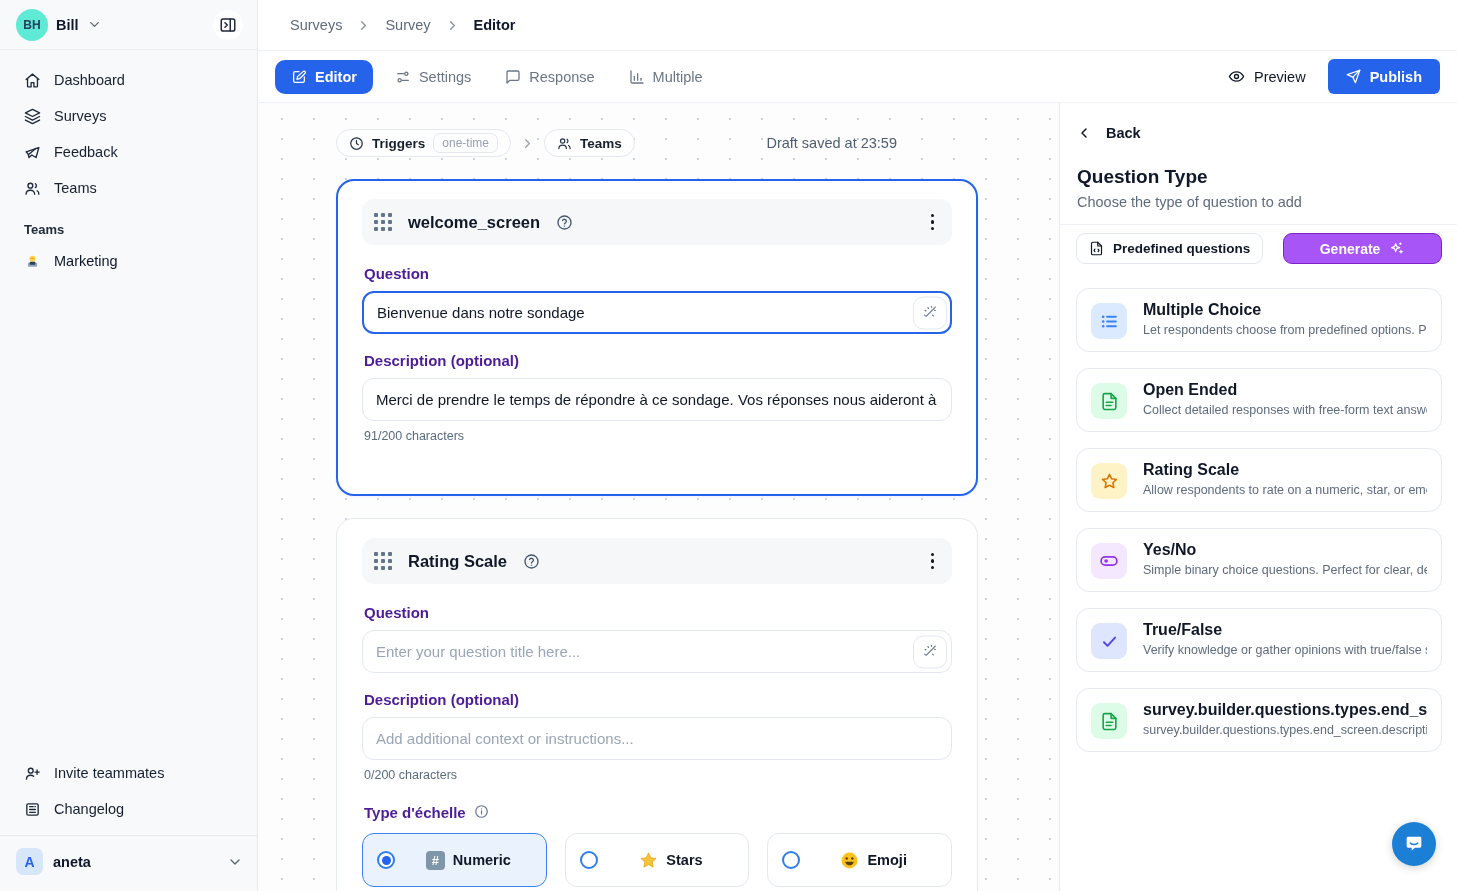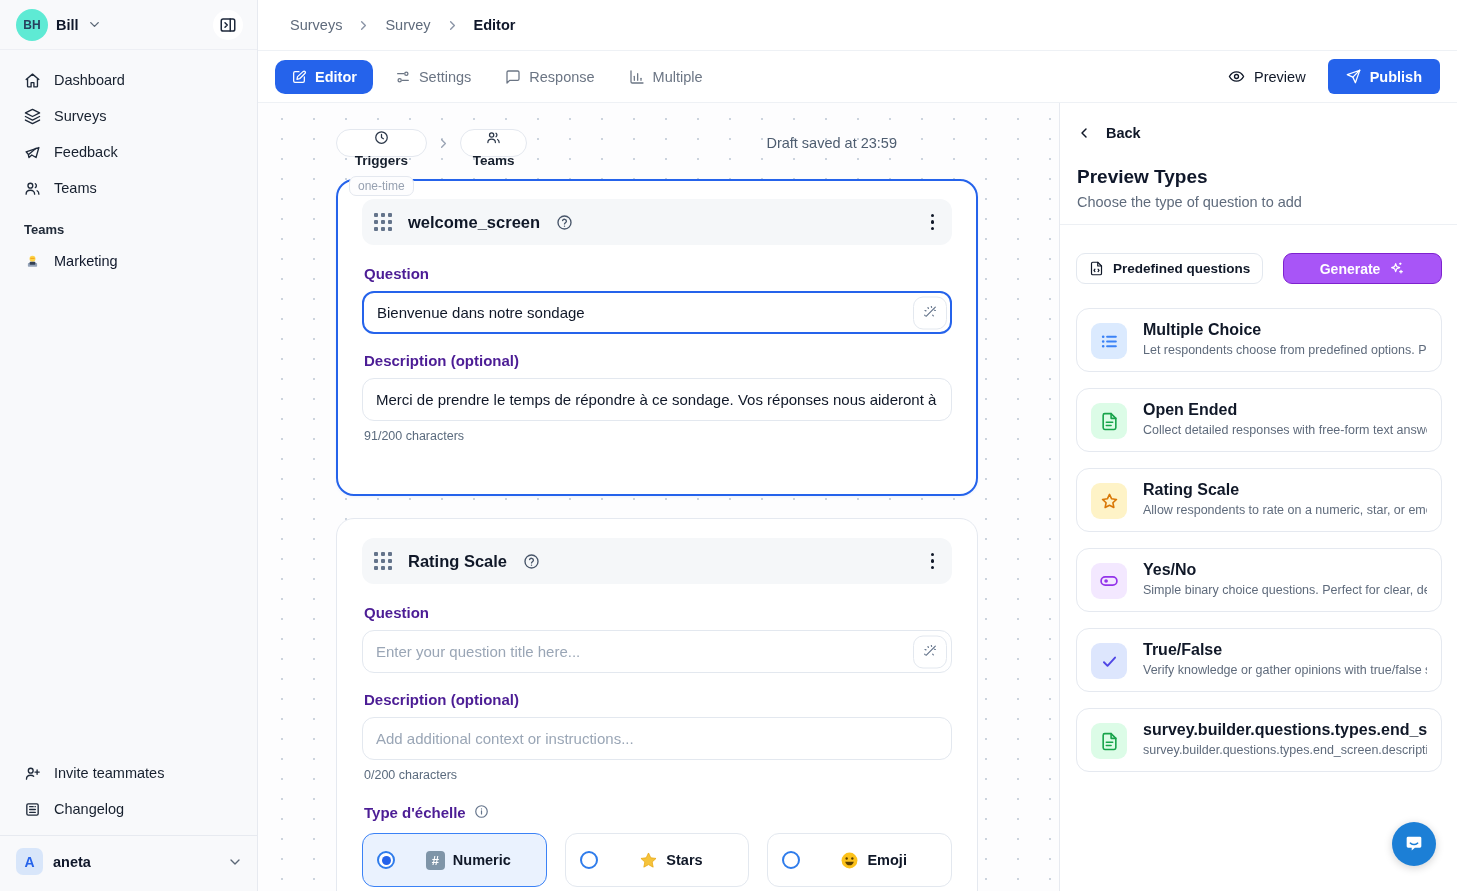--- a/index.html
+++ b/index.html
@@ -56,21 +56,21 @@
                  border-radius:6px; height:35px; padding:0 18px; font-size:14.5px; font-weight:600; cursor:pointer; }
 
   .content { flex:1; display:flex; min-height:0; }
 
   
   .canvas { flex:1; min-width:0; background:#fdfdfe; overflow:hidden; padding:26px 0 0 78px;
             background-image:radial-gradient(circle,#ccd4de 1.2px, transparent 1.4px);
             background-size:32px 20px; background-position:8px 6px; }
   .chips-row { width:642px; display:flex; align-items:center; gap:9px; }
   .chip { display:flex; align-items:center; gap:8px; background:#fff; border:1px solid #e4e8ef;
-          border-radius:999px; height:28px; padding:0 12px; font-size:13.5px; font-weight:600; color:#17202e; cursor:pointer;flex-direction:column; }
+          border-radius:999px; height:28px; padding:0 12px; font-size:13.5px; font-weight:600; color:#17202e; cursor:pointer; }
   .chip .ic { color:#2a3648; }
   .chip-badge { border:1px solid #e4e8ef; border-radius:7px; color:#97a1b1; font-size:12px; font-weight:500;
                 padding:2px 8px; background:#fdfdfe; }
   .chip-sep { color:#9aa4b4; display:flex; }
   .draft-status { margin-left:auto; margin-right:81px; color:#4e5d70; font-size:14.5px; }
 
   .qcard { width:642px; background:#fff; border:1px solid #e5e9f0; border-radius:18px; margin-top:22px;
            padding:19px 25px 24px 25px; }
   .qcard.selected { border:2px solid #2563eb; padding:18px 24px 23px 24px; box-shadow:0 1px 3px rgba(37,99,235,.08); }
   .qcard-header { background:#f5f7f9; border-radius:12px; height:46px; display:flex; align-items:center;
@@ -107,21 +107,21 @@
                font-weight:700; display:flex; align-items:center; justify-content:center; }
 
   
   .right-panel { width:398px; flex-shrink:0; background:#fff; border-left:1px solid #e7eaf0;
                  padding:20px 15px 0 16px; overflow:hidden; }
   .back-row { display:flex; align-items:center; gap:14px; background:none; border:none; cursor:pointer;
               font-size:14.5px; font-weight:600; color:#101828; padding:2px 0; }
   .panel-title { font-size:19px; font-weight:700; margin:23px 0 6px 1px; }
   .panel-subtitle { font-size:14.5px; color:#5f6b7c; margin-left:1px; }
   .panel-divider { height:1px; background:#edf0f4; margin:14px -15px 0 -16px; }
-  .panel-btn-row { display:flex; gap:20px; margin-top:28px; }
+  .panel-btn-row { display:flex; gap:20px; margin-top:8px; }
   .predef-btn { flex:1.18; height:31px; border:1px solid #e3e8ef; background:#fff; border-radius:9px;
                 display:flex; align-items:center; justify-content:center; gap:9px; font-size:13.5px;
                 font-weight:600; color:#101828; cursor:pointer; font-family:inherit; }
   .generate-btn { flex:1; height:31px; background:#a855f7; border:1.5px solid #7e22ce; border-radius:9px;
                   display:flex; align-items:center; justify-content:center; gap:9px; font-size:14px;
                   font-weight:600; color:#fff; cursor:pointer; font-family:inherit; }
   .type-list { margin-top:24px; display:flex; flex-direction:column; gap:16px; }
   .type-card { border:1px solid #e5e9f0; border-radius:13px; background:#fff; padding:12px 14px;
                display:flex; gap:16px; cursor:pointer; align-items:flex-start; }
   .type-icon { width:36px; height:36px; border-radius:9px; display:flex; align-items:center;
@@ -513,21 +513,21 @@
     <aside class="right-panel">
       <button class="back-row">
         <span>
           <svg width="16" height="16" viewBox="0 0 24 24" fill="none" stroke="currentColor" stroke-width="2.2" stroke-linecap="round" stroke-linejoin="round">
               <path d="m15 18-6-6 6-6"></path>
             </svg>
         </span>
         <span>Back</span>
       </button>
 
-      <h2 class="panel-title">Preview Types</h2>
+      <h2 class="panel-title">Question Type</h2>
       <div class="panel-subtitle">Choose the type of question to add</div>
       <div class="panel-divider"></div>
 
       <div class="panel-btn-row">
         <button class="predef-btn">
           <span>
             <svg width="15" height="15" viewBox="0 0 24 24" fill="none" stroke="currentColor" stroke-width="1.9" stroke-linecap="round" stroke-linejoin="round">
                 <path d="M14 2H6a2 2 0 0 0-2 2v16a2 2 0 0 0 2 2h12a2 2 0 0 0 2-2V8Z"></path>
                 <path d="M14 2v6h6"></path>
                 <path d="m9.5 13-1.5 2 1.5 2M14.5 13l1.5 2-1.5 2"></path>

